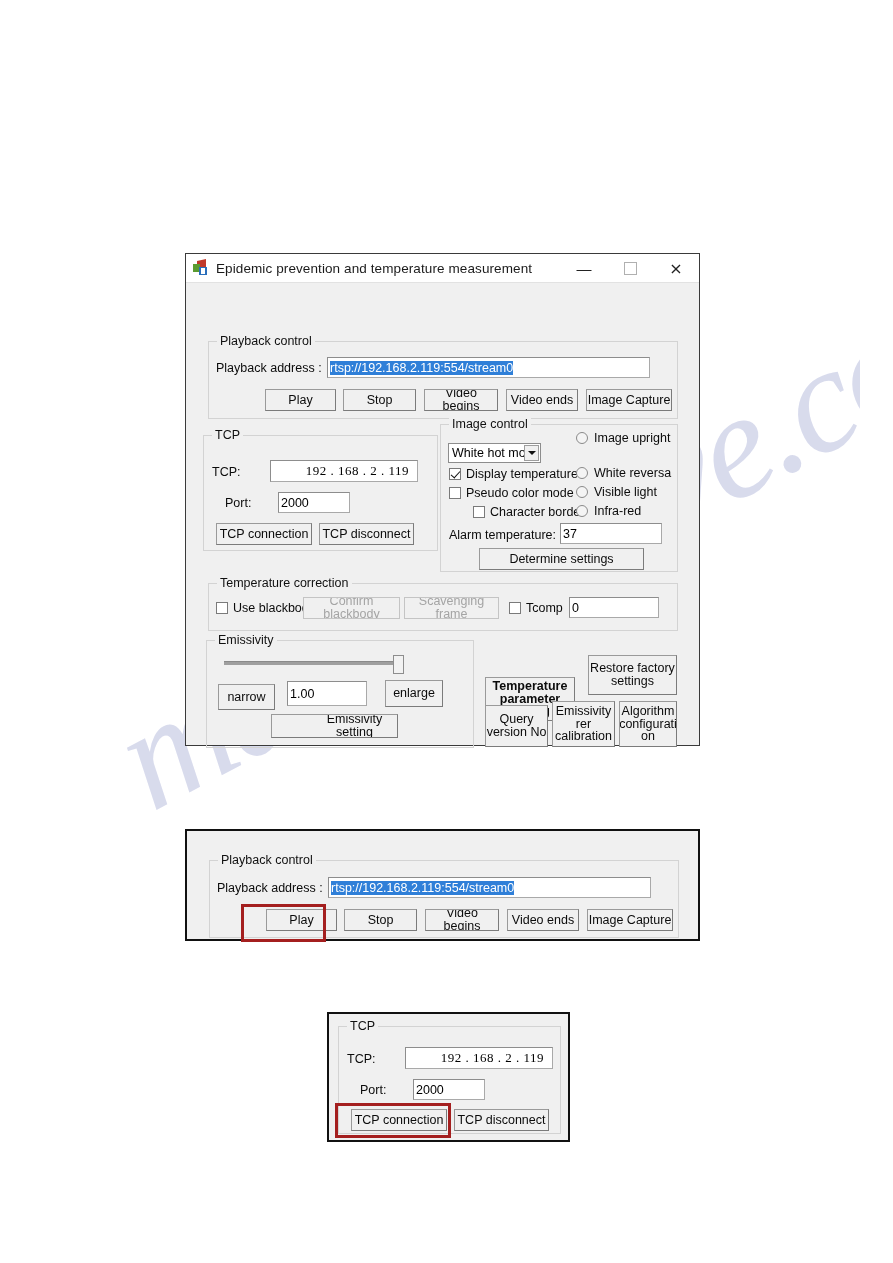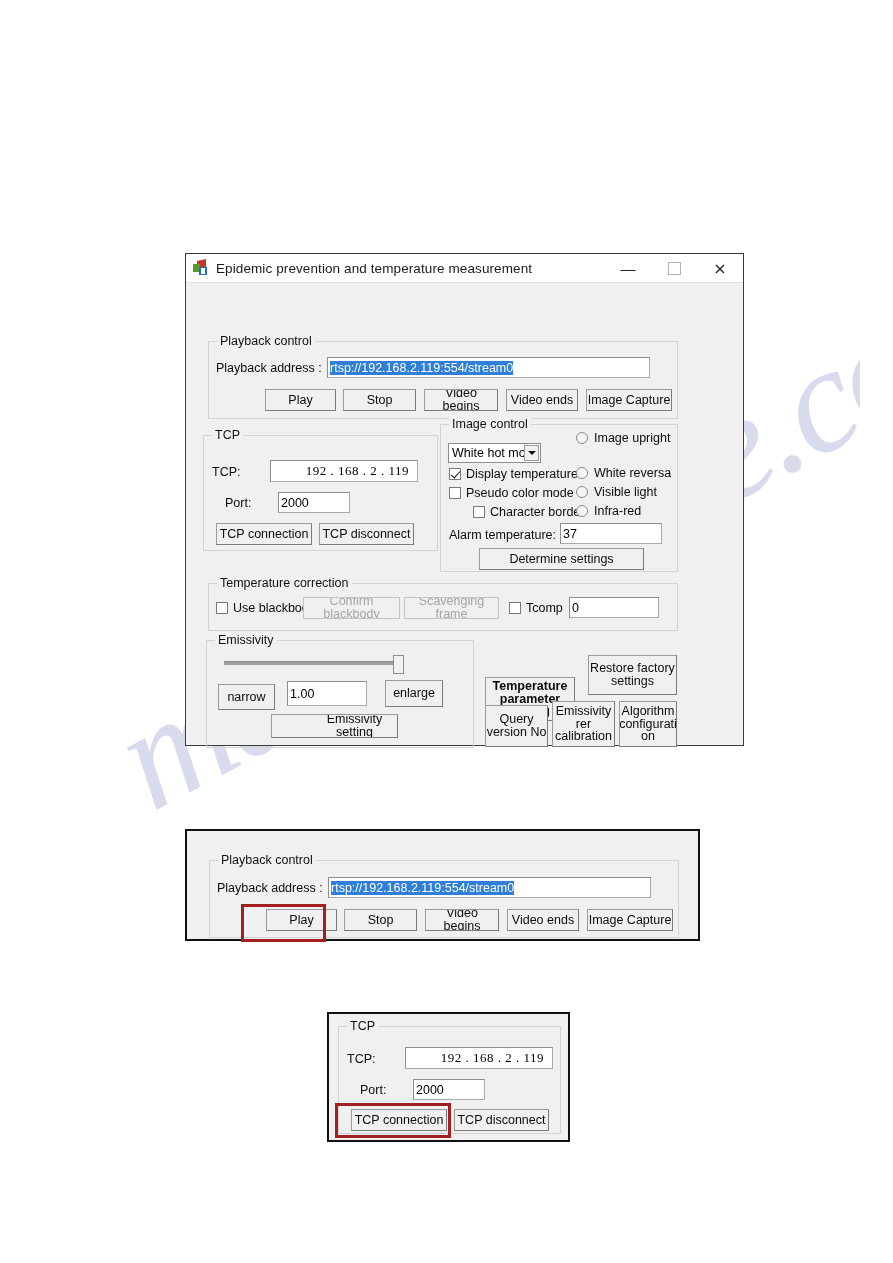--- a/index.html
+++ b/index.html
@@ -243,21 +243,21 @@
     pointer-events: none;
   }
 </style>
 </head>
 <body>
 
 <div class="watermark">
   <span>manualshive.com</span>
 </div>
 
-<div class="win" style="left:185px; top:253px; width:559px; height:493px;">
+<div class="win" style="left:185px; top:253px; width:515px; height:493px;">
 
   <div class="titlebar">
     <div class="app-icon">
       <i class="r"></i>
         <i class="g"></i>
         <i class="b"></i>
         <i class="w"></i>
     </div>
     <div class="title-text">Epidemic prevention and temperature measurement</div>
     <div class="win-btns">

